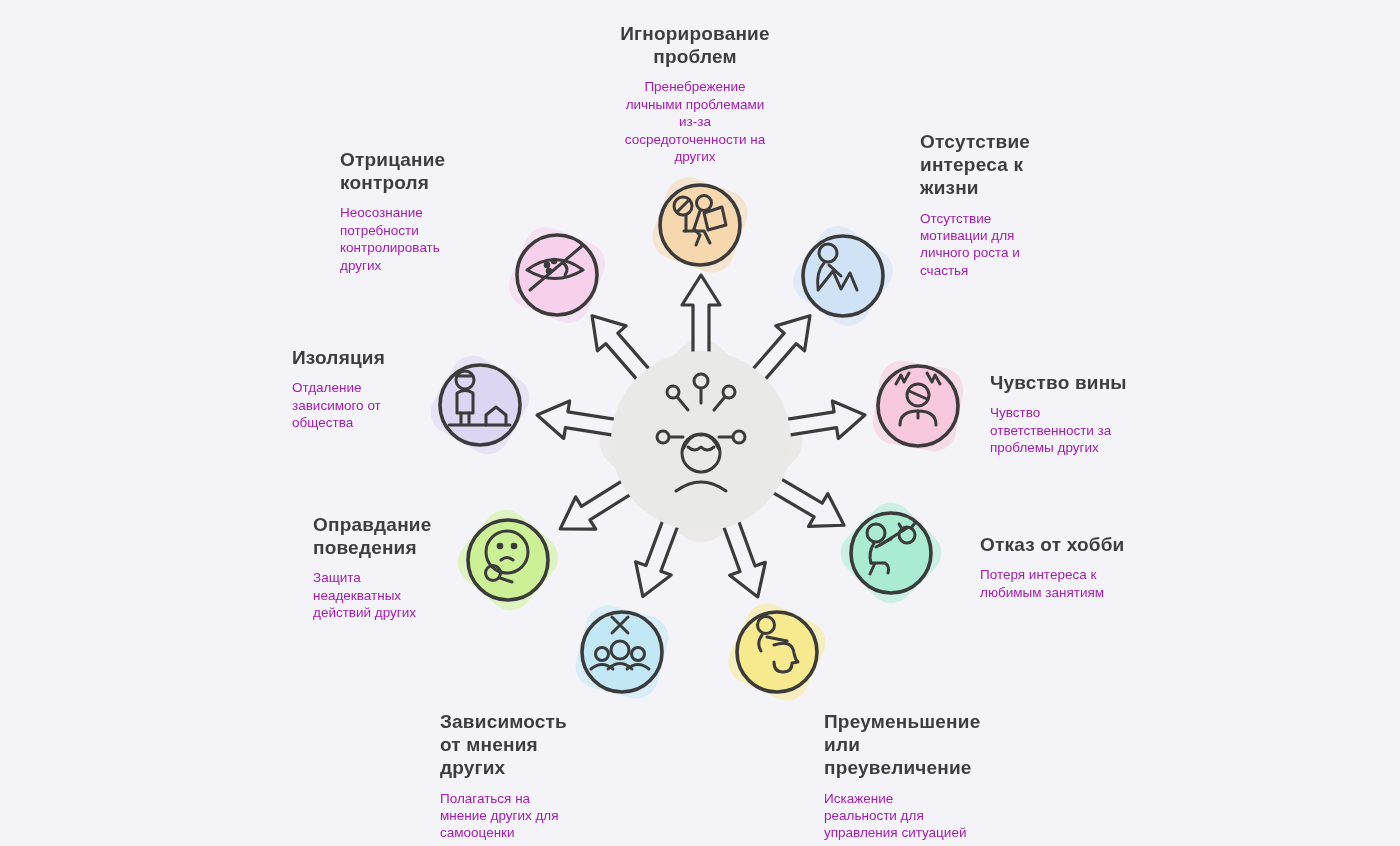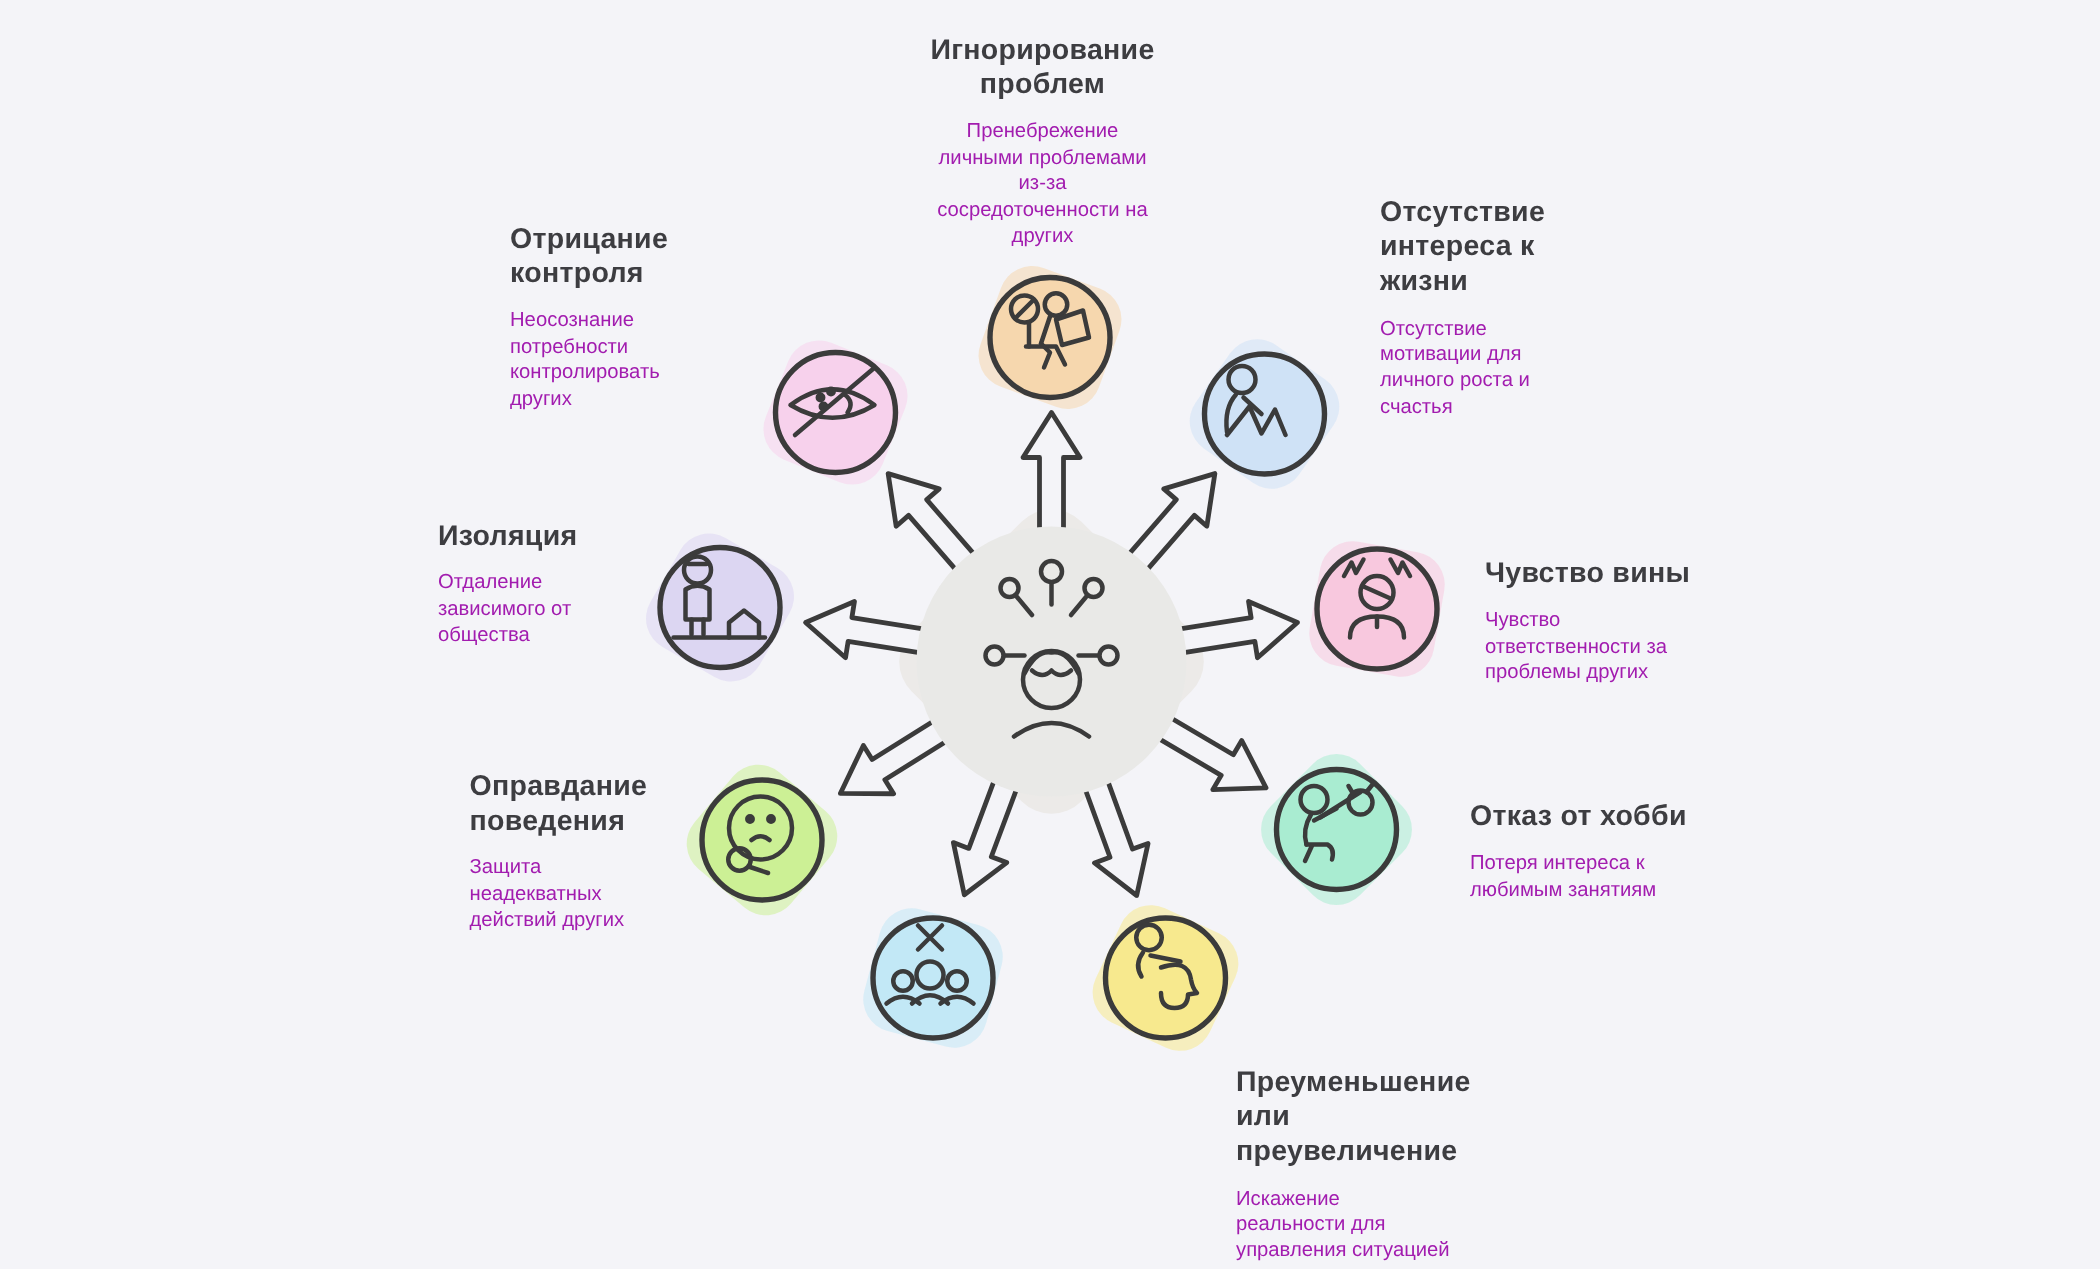--- a/index.html
+++ b/index.html
@@ -142,20 +142,24 @@
     <rect x="18" y="18" width="84" height="84" rx="22" transform="rotate(25 60 60)" opacity="0.55" fill="#f7e98e"></rect>
     <circle class="ring" cx="60" cy="60" r="40" fill="#f7e98e"></circle>
     <g class="glyph">
       <circle cx="49" cy="33" r="8.5"></circle>
       <path d="M45,43 Q39,51 44,59"></path>
       <path d="M50,45 L70,49"></path>
       <path d="M57,53 Q75,47 77,61 Q78,67 81,70 L75,71 Q75,80 66,80 Q57,80 57,70"></path>
     </g>
   </svg>
 
+  <div class="txt align-right" style="left:440px;top:710px;width:130px;">
+    <div class="title">Зависимость от мнения других</div>
+    <div class="desc">Полагаться на мнение других для самооценки</div>
+  </div>
   <svg class="badge" style="left:562px;top:592px;" viewBox="0 0 120 120">
     <rect x="18" y="18" width="84" height="84" rx="22" transform="rotate(15 60 60)" opacity="0.55" fill="#c2e8f6"></rect>
     <circle class="ring" cx="60" cy="60" r="40" fill="#c2e8f6"></circle>
     <g class="glyph">
       <path d="M50,25 L66,41 M66,25 L50,41"></path>
       <circle cx="58" cy="58" r="9"></circle>
       <circle cx="40" cy="62" r="6.5"></circle>
       <circle cx="76" cy="62" r="6.5"></circle>
       <path d="M46,77 Q58,66 70,77"></path>
       <path d="M29,77 Q40,68 51,77"></path>

